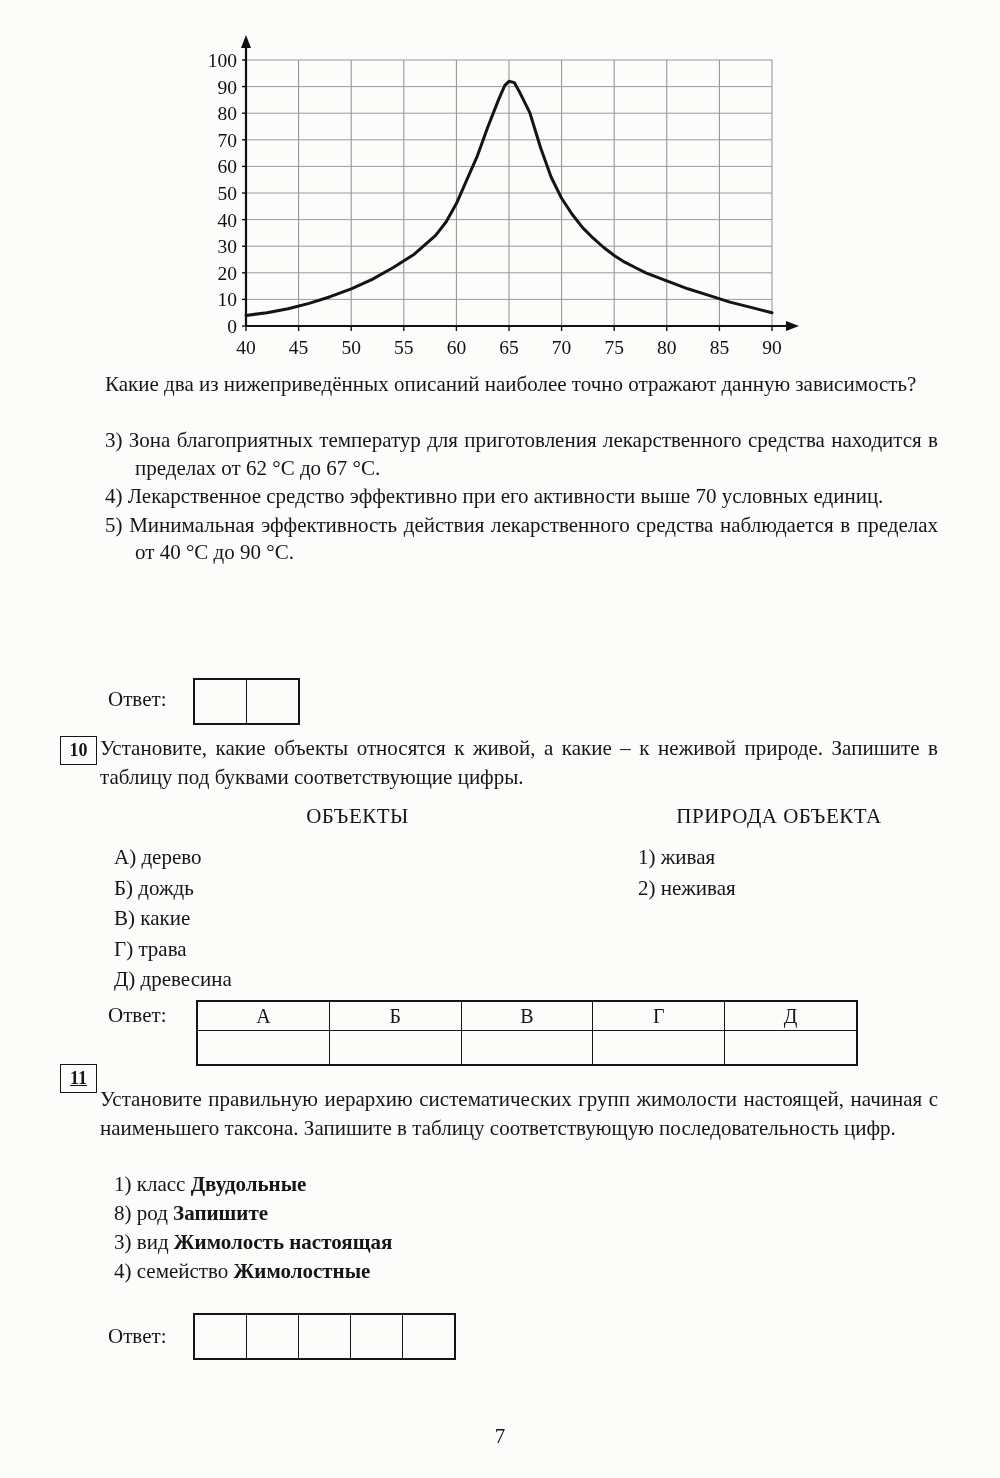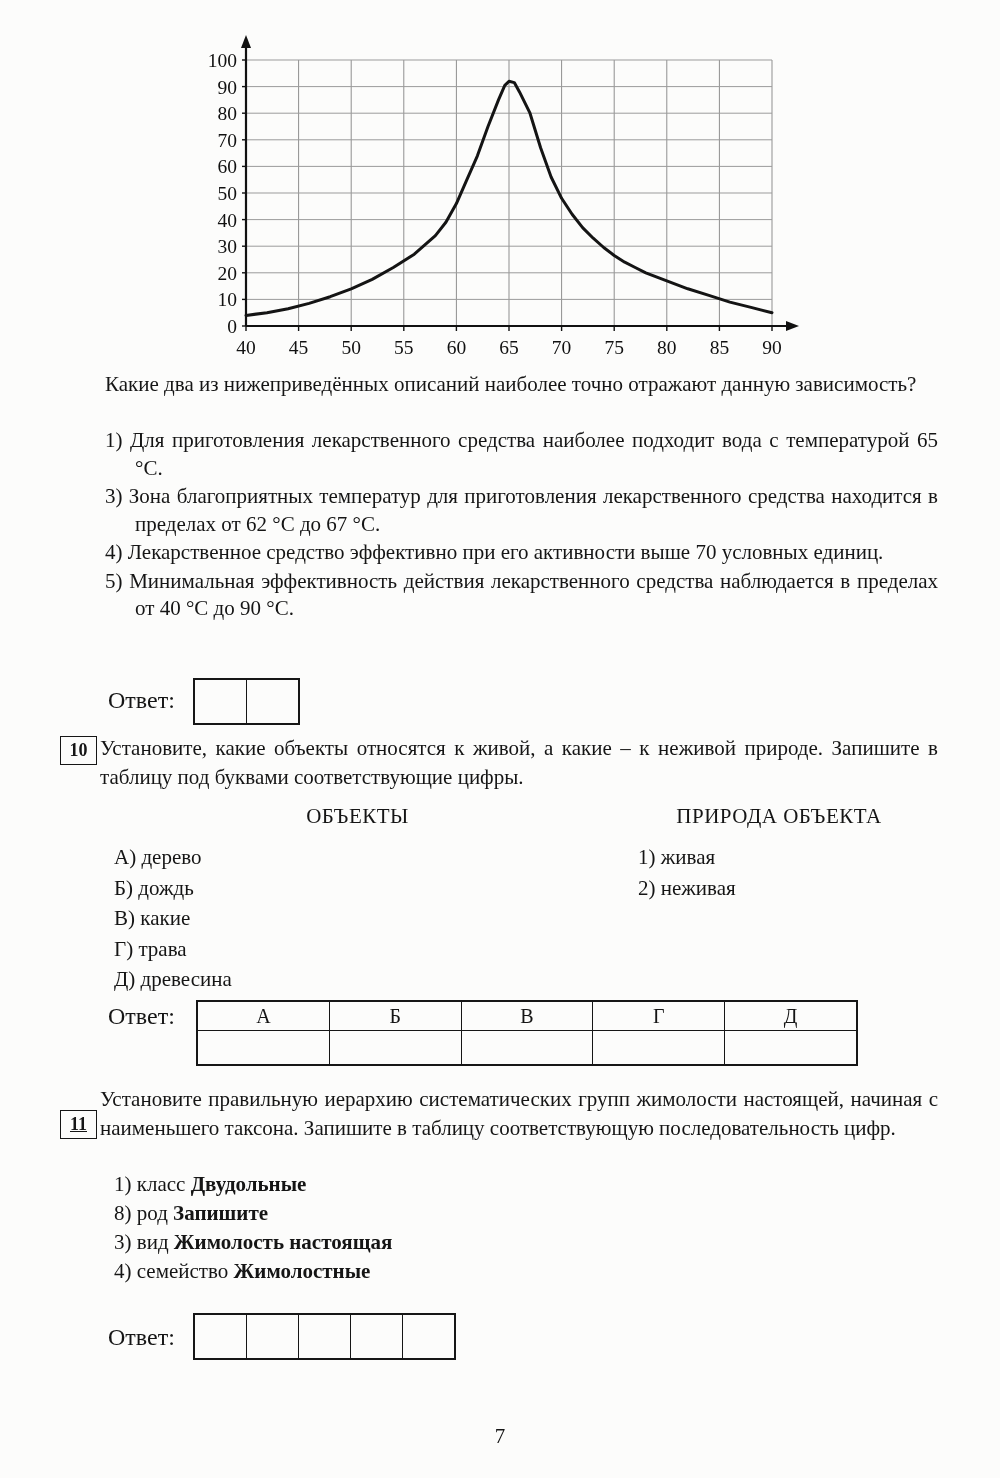--- a/index.html
+++ b/index.html
@@ -11,21 +11,21 @@
   }
   .abs{position:absolute;}
   
   #chart-wrap{left:182px;top:25px;width:645px;height:350px;}
   svg text{font-family:"Liberation Serif","DejaVu Serif",serif;font-size:19.5px;fill:#111;}
   
   .textblock{line-height:27.5px;text-align:justify;}
   .intro{left:65px;top:371px;width:872px;text-indent:40px;}
   .optlist{left:105px;top:427px;width:833px;}
   .optlist .opt{padding-left:30px;text-indent:-30px;margin-bottom:1px;}
-  .answer-label{font-size:24px;}
+  .answer-label{font-size:21px;}
   .ansbox{display:flex;border:2px solid #161616;background:transparent;}
   .ansbox .cell{width:51px;height:43px;border-right:1.7px solid #161616;}
   .ansbox .cell:last-child{border-right:none;}
   .qnum{
     left:60px;width:35px;height:27px;border:1.7px solid #161616;
     display:flex;align-items:center;justify-content:center;
     font-weight:bold;font-size:18px;
   }
   .prompt{left:100px;width:838px;line-height:28.5px;text-align:justify;}
   .colhdr{letter-spacing:.5px;}
@@ -112,21 +112,20 @@
       <text x="55" y="68.6" text-anchor="end">90</text>
       <line x1="60" y1="35" x2="64" y2="35" stroke="#111" stroke-width="1.4"></line>
       <text x="55" y="42" text-anchor="end">100</text>
       <polyline points="64.0,290.4 85.0,287.7 106.1,283.7 127.1,278.4 148.2,271.7 169.2,263.8 190.2,254.4 211.3,242.5 232.3,229.2 253.4,210.6 263.9,197.3 274.4,178.6 284.9,154.7 295.4,130.8 306.0,101.5 316.5,74.9 322.8,60.3 327.0,56.3 332.3,57.6 337.5,66.9 348.0,88.2 358.6,122.8 369.1,152.0 379.6,173.3 390.1,189.3 400.6,202.6 411.2,213.2 421.7,222.5 432.2,230.5 442.7,237.2 453.2,242.5 463.8,247.8 474.3,251.8 484.8,255.8 505.8,263.8 526.9,270.4 547.9,277.1 569.0,282.4 590.0,287.7" fill="none" stroke="#141414" stroke-width="3" stroke-linejoin="round" stroke-linecap="round"></polyline>
     </svg>
 </div>
 
 <div class="abs textblock intro">Какие два из нижеприведённых описаний наиболее точно отражают данную зависимость?</div>
 
 <div class="abs textblock optlist">
-  <div class="opt">1) Для приготовления лекарственного средства наиболее подходит вода с температурой 65 °С.</div>
   <div class="opt">3) Зона благоприятных температур для приготовления лекарственного средства находится в пределах от 62 °С до 67 °С.</div>
   <div class="opt">4) Лекарственное средство эффективно при его активности выше 70 условных единиц.</div>
   <div class="opt">5) Минимальная эффективность действия лекарственного средства наблюдается в пределах от 40 °С до 90 °С.</div>
 </div>
 
 <div class="abs answer-label" style="left:108px;top:687px;">Ответ:</div>
 <div class="abs ansbox" style="left:193px;top:678px;">
   <div class="cell"></div>
   <div class="cell"></div>
 </div>
@@ -161,21 +160,21 @@
   </div>
   <div class="trow brow">
     <div class="tcell"></div>
     <div class="tcell"></div>
     <div class="tcell"></div>
     <div class="tcell"></div>
     <div class="tcell"></div>
   </div>
 </div>
 
-<div class="abs qnum" style="top:1110px;text-decoration:underline;">11</div>
+<div class="abs qnum" style="top:1064px;text-decoration:underline;">11</div>
 <div class="abs prompt" style="top:1085px;">Установите правильную иерархию систематических групп жимолости настоящей, начиная с наименьшего таксона. Запишите в таблицу соответствующую последовательность цифр.</div>
 
 <div class="abs itemlist" style="left:105px;top:1170px;line-height:29px;margin-left:9px;">
   <div class="item"><span>1) класс </span><b>Двудольные</b></div>
   <div class="item"><span>8) род </span><b>Запишите</b></div>
   <div class="item"><span>3) вид </span><b>Жимолость настоящая</b></div>
   <div class="item"><span>4) семейство </span><b>Жимолостные</b></div>
 </div>
 
 <div class="abs answer-label" style="left:108px;top:1324px;">Ответ:</div>

